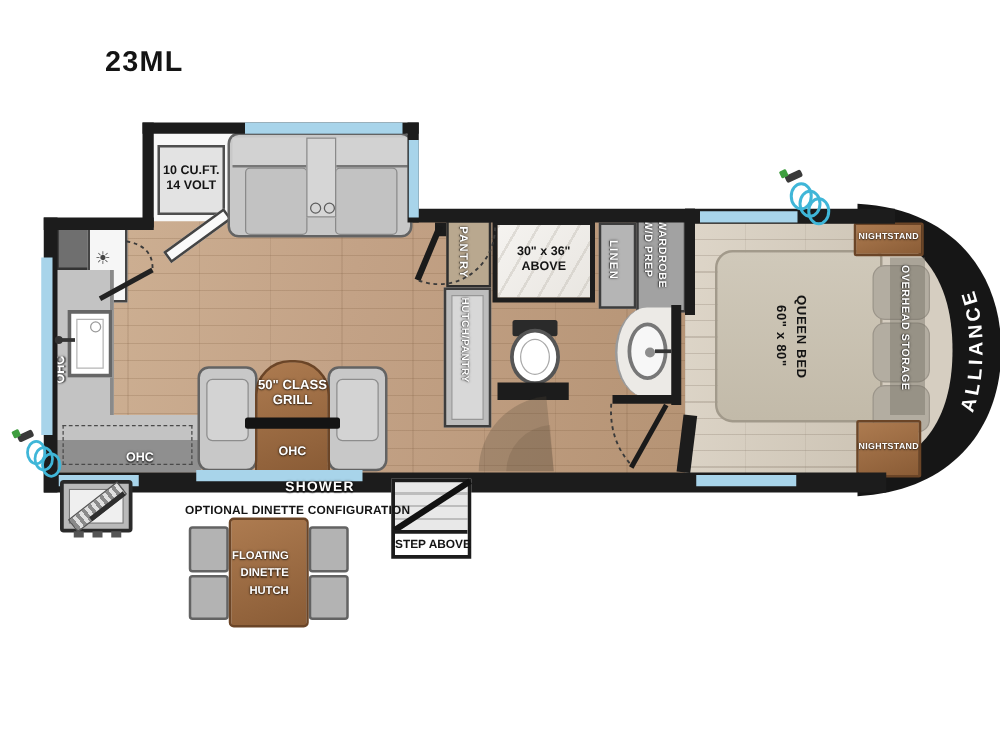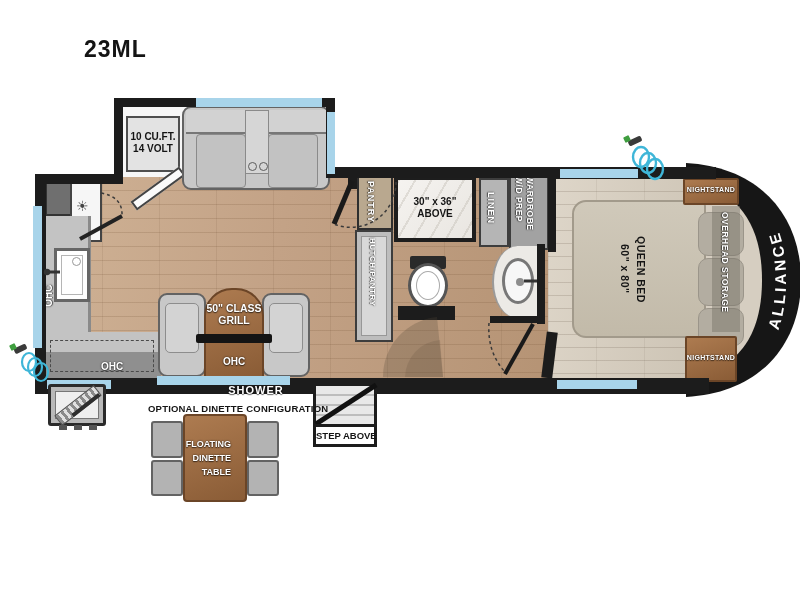--- a/index.html
+++ b/index.html
@@ -231,16 +231,16 @@
 
   <div class="abs lbl-dark" style="left:148px;top:404px;font-size:9.5px;letter-spacing:.2px;">OPTIONAL DINETTE CONFIGURATION</div>
   <div class="abs chair" style="left:151px;top:421px;width:32px;height:37px;border-radius:3px;background:#b3b3b3;"></div>
   <div class="abs chair" style="left:151px;top:460px;width:32px;height:36px;border-radius:3px;background:#b3b3b3;"></div>
   <div class="abs chair" style="left:247px;top:421px;width:32px;height:37px;border-radius:3px;background:#b3b3b3;"></div>
   <div class="abs chair" style="left:247px;top:460px;width:32px;height:36px;border-radius:3px;background:#b3b3b3;"></div>
   <div class="abs wood" style="left:183px;top:414px;width:64px;height:88px;border-radius:4px;"></div>
   <div class="abs lbl ctr" style="left:183px;top:438px;width:48px;font-size:9px;line-height:1.55;text-align:right;">
     <span>FLOATING</span>
     <span>DINETTE</span>
-    <span>TABLE</span>
+    <span>HUTCH</span>
   </div>
 
 </div>
 
 </body></html>

